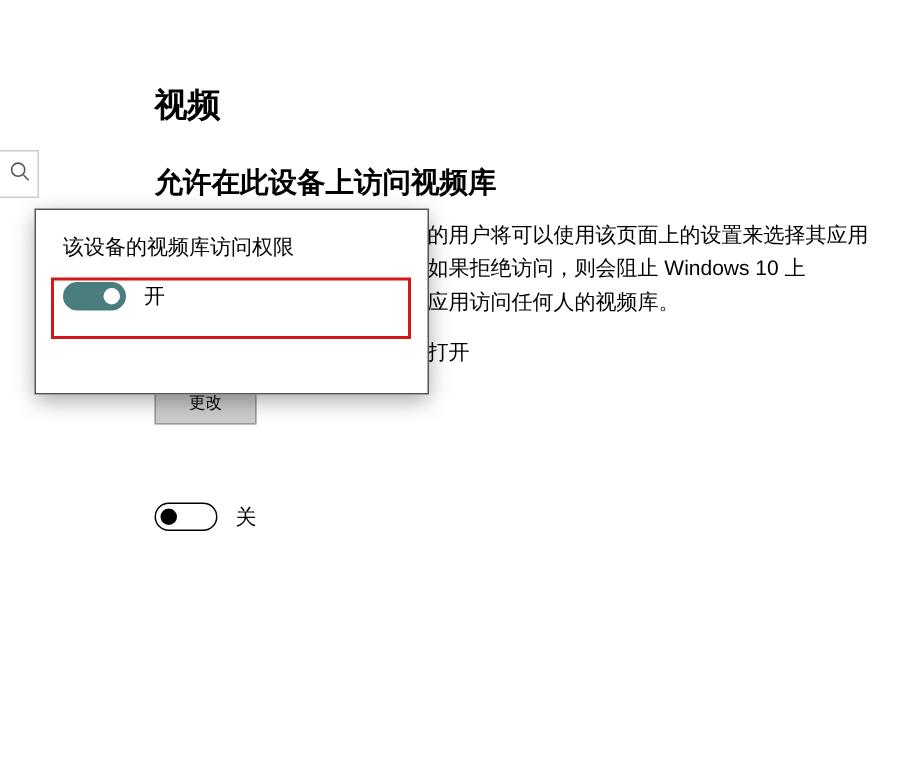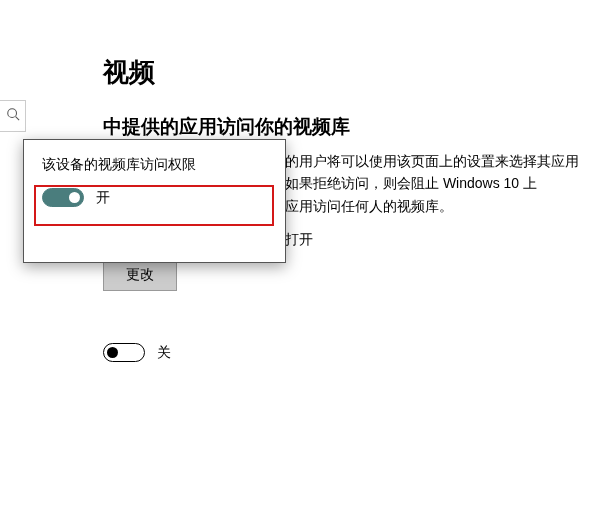--- a/index.html
+++ b/index.html
@@ -26,21 +26,21 @@
       padding-right: 5px;
     }
     .left-edge svg { width: 14px; height: 14px; }
     .content {
       position: absolute;
       left: 103px;
       top: 55px;
       right: 20px;
     }
     h1 {
-      font-size: 26px;
+      font-size: 22px;
       font-weight: 600;
       margin-bottom: 24px;
     }
     h2 {
       font-size: 19px;
       font-weight: 600;
       margin-top: 8px;
       margin-bottom: 10px;
     }
     .desc {
@@ -50,21 +50,21 @@
       margin-bottom: 10px;
     }
     .status-line {
       font-size: 14px;
       margin: 14px 0 10px 0;
     }
     .change-btn {
       background: #ccc;
       border: 1px solid #999;
       padding: 6px 22px;
-      font-size: 14px;
+      font-size: 11px;
       font-family: inherit;
       cursor: pointer;
     }
     .toggle-row {
       display: flex;
       align-items: center;
       gap: 12px;
       margin-top: 14px;
     }
     .toggle {
@@ -131,21 +131,21 @@
     <svg viewBox="0 0 16 16" fill="none" stroke="#555" stroke-width="1.2">
       <circle cx="7" cy="7" r="5"></circle>
       <line x1="11" y1="11" x2="15" y2="15"></line>
     </svg>
   </span>
 </div>
 
 <div class="content">
   <h1>视频</h1>
 
-  <h2>中提供的应用访问你的视频库</h2>
+  <h2>允许在此设备上访问视频库</h2>
   <p class="desc">如果允许访问，则使用此设备的用户将可以使用该页面上的设置来选择其应用是否拥有视频库的访问权限。如果拒绝访问，则会阻止 Windows 10 上 Microsoft Store 中提供的所有应用访问任何人的视频库。</p>
 
   <div class="status-line">此设备上的视频库访问权限已打开</div>
   <button class="change-btn">更改</button>
 
   <div class="section2">
 
     <div class="toggle-row">
       <div class="toggle">
         <div class="knob"></div>

